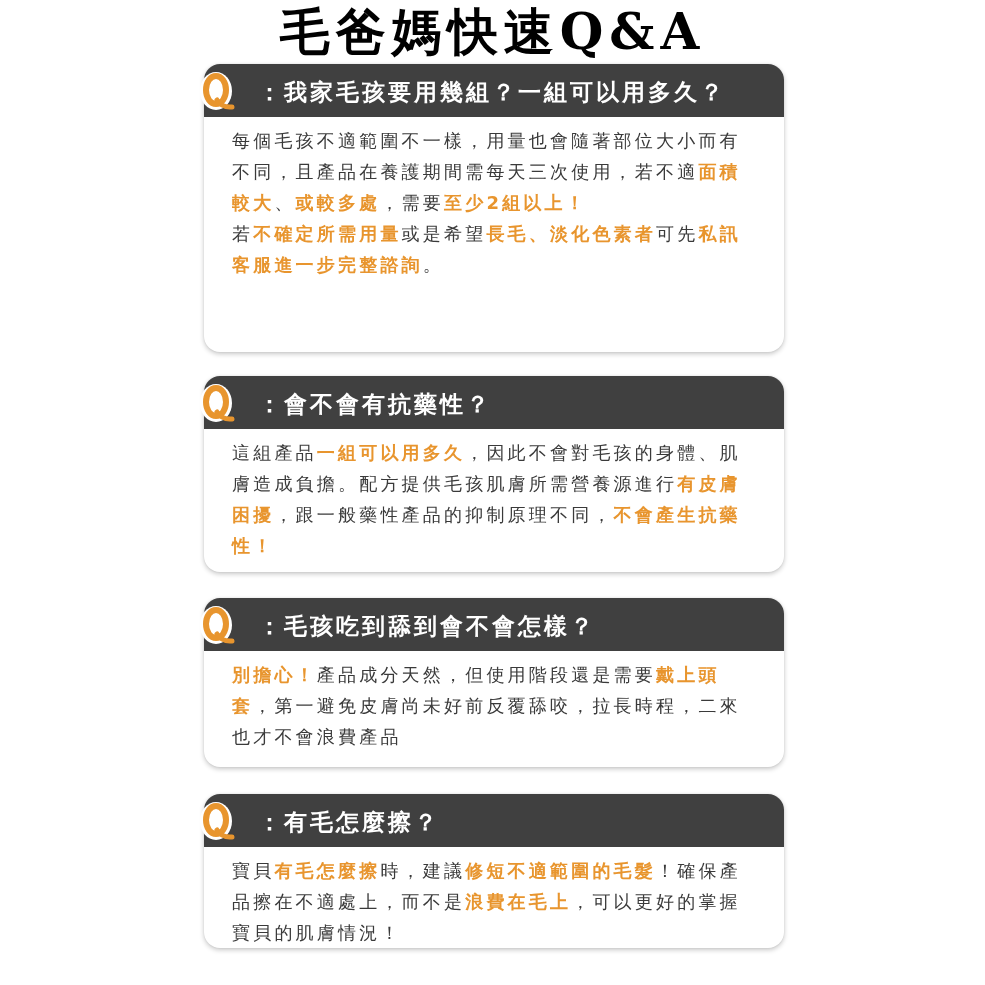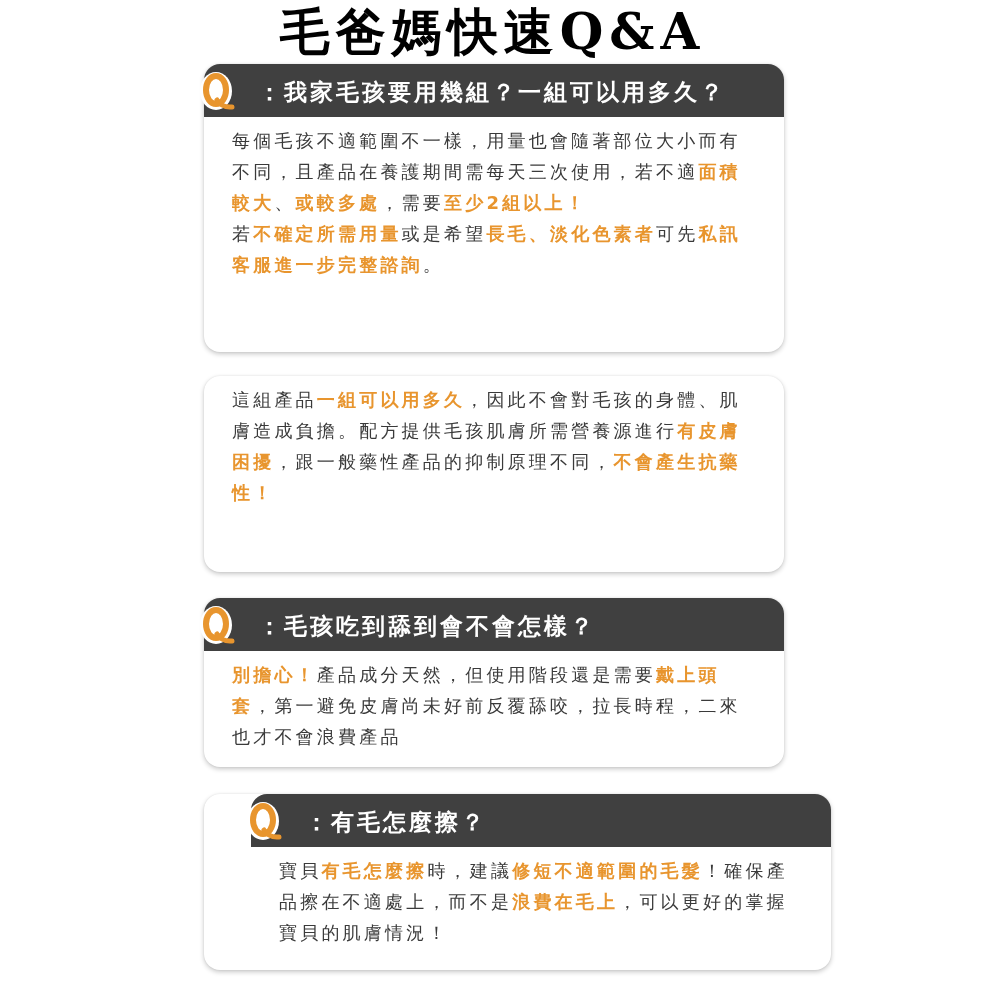--- a/index.html
+++ b/index.html
@@ -47,36 +47,44 @@
         <ellipse cx="18" cy="21" rx="16" ry="19" fill="#ffffff"></ellipse>
         <ellipse cx="18" cy="20" rx="10" ry="14" fill="none" stroke="#e8952e" stroke-width="6"></ellipse>
         <path d="M19 30 Q24 38 34 37" fill="none" stroke="#e8952e" stroke-width="5" stroke-linecap="round"></path>
       </svg>
     <div class="q-text">：我家毛孩要用幾組？一組可以用多久？</div>
   </div>
   <div class="card-body"><span>每個毛孩不適範圍不一樣，用量也會隨著部位大小而有不同，且產品在養護期間需每天三次使用，若不適</span><span class="hl">面積較大</span><span>、</span><span class="hl">或較多處</span><span>，需要</span><span class="hl">至少2組以上！</span><br><span>若</span><span class="hl">不確定所需用量</span><span>或是希望</span><span class="hl">長毛、淡化色素者</span><span>可先</span><span class="hl">私訊客服進一步完整諮詢</span><span>。</span></div>
 </div>
 
 <div class="card" style="top:376px; height:196px;">
+  <div class="card-header">
+    <svg class="q-badge" viewBox="0 0 40 44">
+        <ellipse cx="18" cy="21" rx="16" ry="19" fill="#ffffff"></ellipse>
+        <ellipse cx="18" cy="20" rx="10" ry="14" fill="none" stroke="#e8952e" stroke-width="6"></ellipse>
+        <path d="M19 30 Q24 38 34 37" fill="none" stroke="#e8952e" stroke-width="5" stroke-linecap="round"></path>
+      </svg>
+    <div class="q-text">：會不會有抗藥性？</div>
+  </div>
   <div class="card-body"><span>這組產品</span><span class="hl">一組可以用多久</span><span>，因此不會對毛孩的身體、肌膚造成負擔。配方提供毛孩肌膚所需營養源進行</span><span class="hl">有皮膚困擾</span><span>，跟一般藥性產品的抑制原理不同，</span><span class="hl">不會產生抗藥性！</span></div>
 </div>
 
 <div class="card" style="top:598px; height:169px;">
   <div class="card-header">
     <svg class="q-badge" viewBox="0 0 40 44">
         <ellipse cx="18" cy="21" rx="16" ry="19" fill="#ffffff"></ellipse>
         <ellipse cx="18" cy="20" rx="10" ry="14" fill="none" stroke="#e8952e" stroke-width="6"></ellipse>
         <path d="M19 30 Q24 38 34 37" fill="none" stroke="#e8952e" stroke-width="5" stroke-linecap="round"></path>
       </svg>
     <div class="q-text">：毛孩吃到舔到會不會怎樣？</div>
   </div>
   <div class="card-body"><span class="hl">別擔心！</span><span>產品成分天然，但使用階段還是需要</span><span class="hl">戴上頭套</span><span>，第一避免皮膚尚未好前反覆舔咬，拉長時程，二來也才不會浪費產品</span></div>
 </div>
 
-<div class="card" style="top:794px; height:176px;padding-left:47px;">
+<div class="card" style="top:794px; height:154px;">
   <div class="card-header">
     <svg class="q-badge" viewBox="0 0 40 44">
         <ellipse cx="18" cy="21" rx="16" ry="19" fill="#ffffff"></ellipse>
         <ellipse cx="18" cy="20" rx="10" ry="14" fill="none" stroke="#e8952e" stroke-width="6"></ellipse>
         <path d="M19 30 Q24 38 34 37" fill="none" stroke="#e8952e" stroke-width="5" stroke-linecap="round"></path>
       </svg>
     <div class="q-text">：有毛怎麼擦？</div>
   </div>
   <div class="card-body"><span>寶貝</span><span class="hl">有毛怎麼擦</span><span>時，建議</span><span class="hl">修短不適範圍的毛髮</span><span>！確保產品擦在不適處上，而不是</span><span class="hl">浪費在毛上</span><span>，可以更好的掌握寶貝的肌膚情況！</span></div>
 </div>

